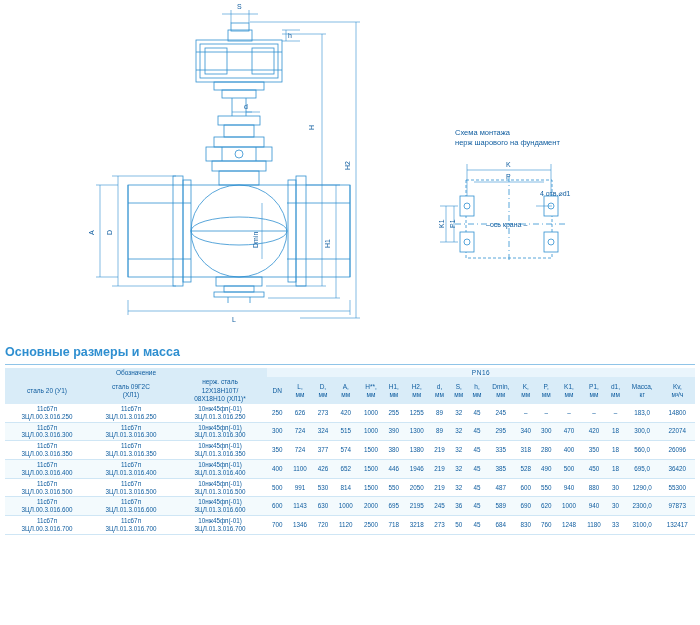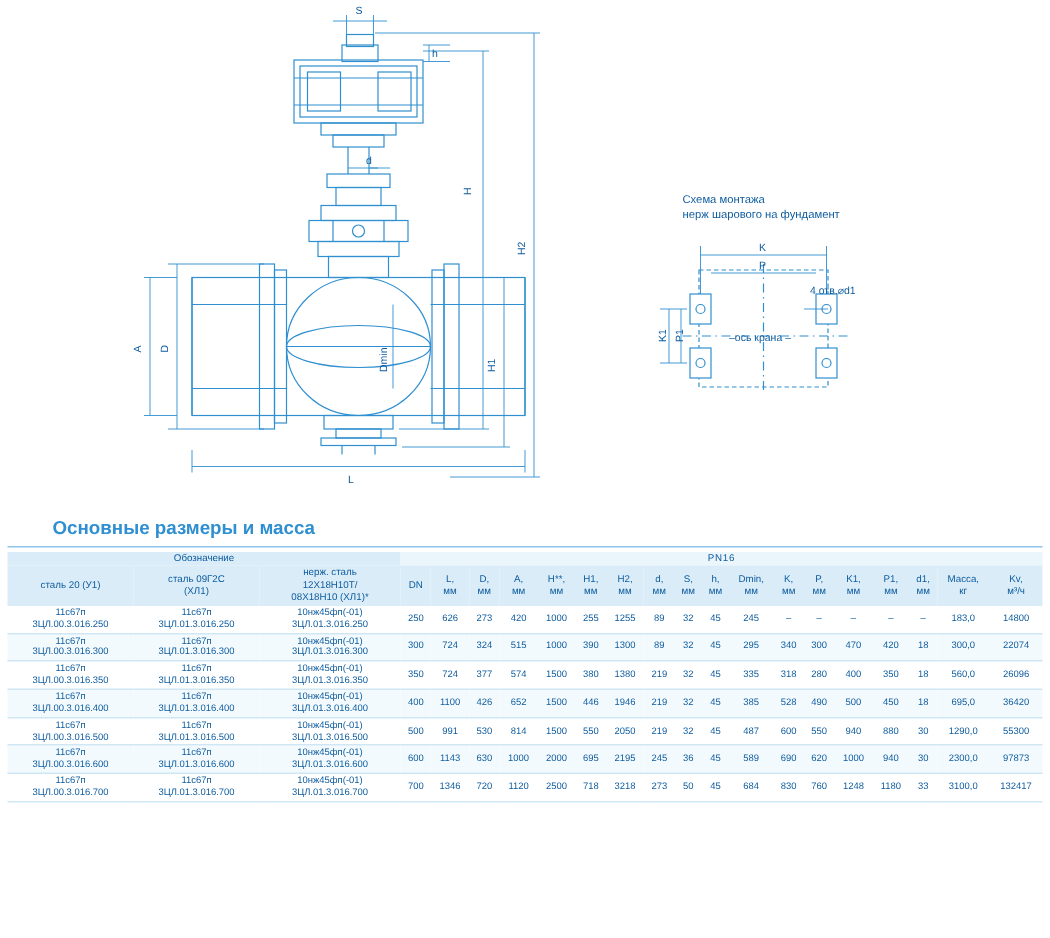--- a/index.html
+++ b/index.html
@@ -12,21 +12,21 @@
     position:relative;
   }
   .drawing{
     position:absolute;left:0;top:0;width:620px;height:340px;
   }
   .mount-title{
     position:absolute;font-size:7.5px;color:#0d5b9e;line-height:1.35;
   }
   .section-title{
     position:absolute;left:5px;top:345px;
-    font-size:12.5px;font-weight:bold;color:#2f8fd0;margin-left:30px;
+    font-size:12.5px;font-weight:bold;color:#2f8fd0;
   }
   .rule{
     position:absolute;left:5px;top:364px;width:690px;height:1px;background:#8fc4e8;
   }
   table.spec{
     position:absolute;left:5px;top:368px;width:690px;
     border-collapse:collapse;
     font-size:6.5px;color:#0d5b9e;
   }
   table.spec th,table.spec td{

